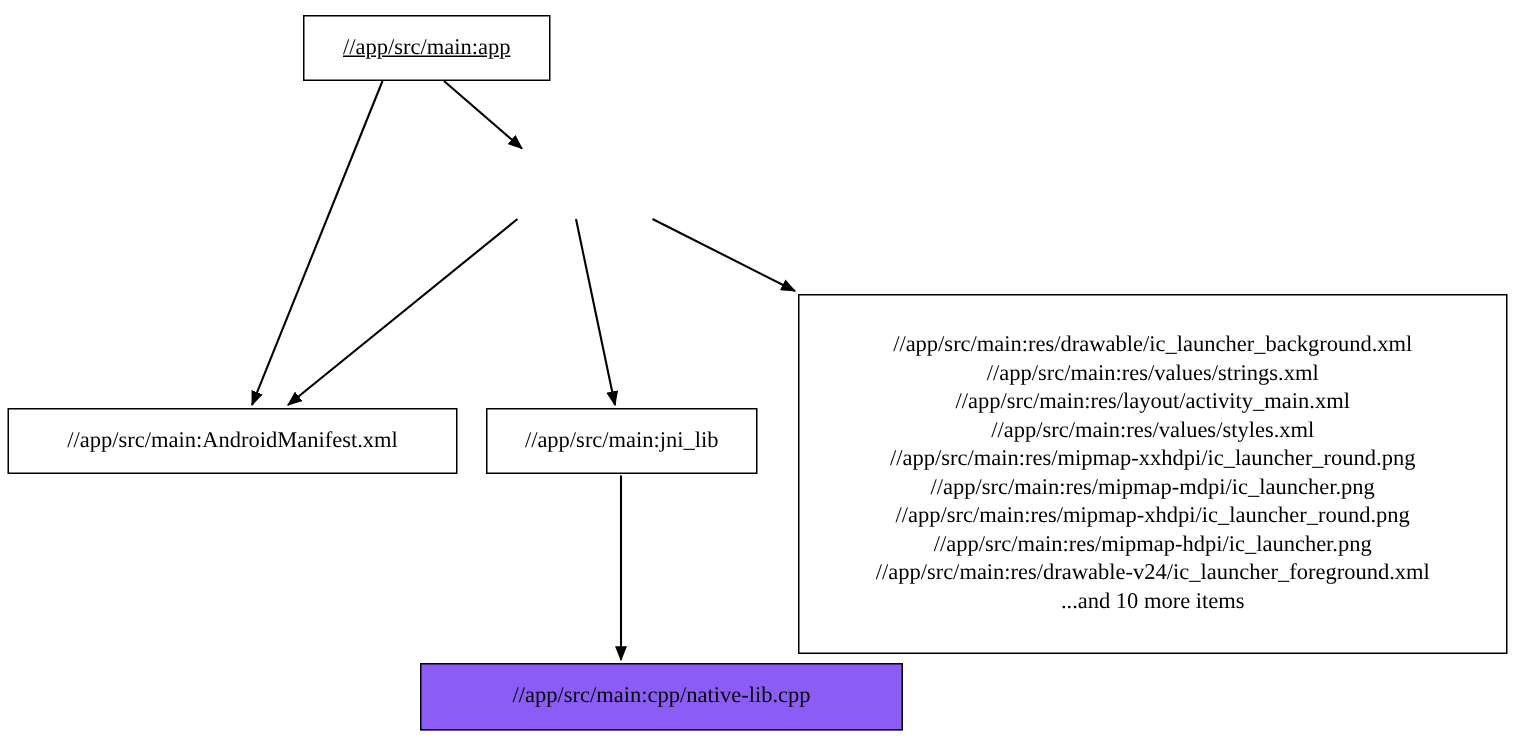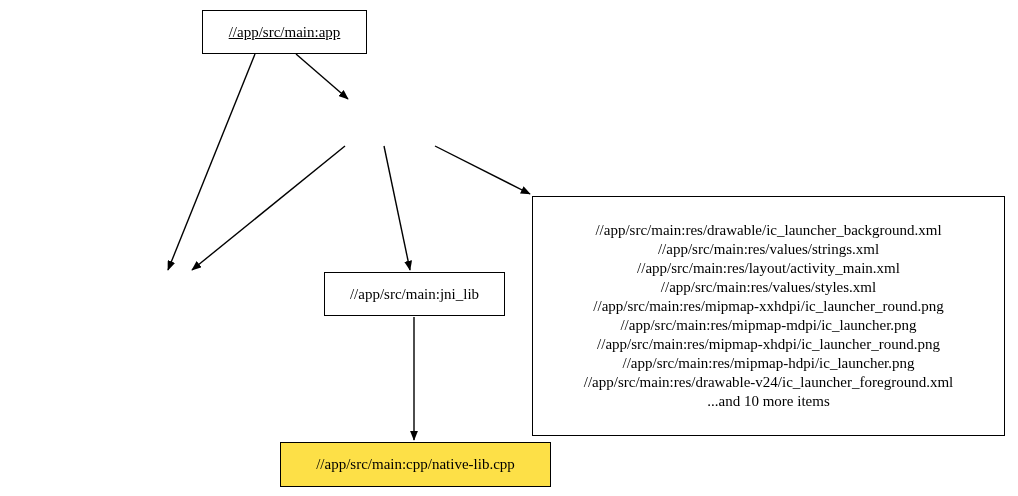--- a/index.html
+++ b/index.html
@@ -61,35 +61,38 @@
         <line x1="435" y1="146" x2="530" y2="194"></line>
         <line x1="414" y1="317" x2="414" y2="440"></line>
       </g>
   </svg>
 
   <div class="graph-node" style="left: 202px; top: 10px; width: 165px; height: 44px; border-color: rgb(0, 0, 0); background: rgb(255, 255, 255); text-decoration: underline;">
     <span class="node-label">//app/src/main:app</span>
   </div>
 
 
+  <div class="graph-node" style="left: 5px; top: 272px; width: 300px; height: 44px; border-color: rgb(0, 0, 0); background: rgb(255, 255, 255);">
+    <span class="node-label">//app/src/main:AndroidManifest.xml</span>
+  </div>
 
   <div class="graph-node" style="left: 324px; top: 272px; width: 181px; height: 44px; border-color: rgb(0, 0, 0); background: rgb(255, 255, 255);">
     <span class="node-label">//app/src/main:jni_lib</span>
   </div>
 
   <div class="graph-node" style="left: 532px; top: 196px; width: 473px; height: 240px; border-color: rgb(0, 0, 0); background: rgb(255, 255, 255);">
     <span class="node-label">//app/src/main:res/drawable/ic_launcher_background.xml
 //app/src/main:res/values/strings.xml
 //app/src/main:res/layout/activity_main.xml
 //app/src/main:res/values/styles.xml
 //app/src/main:res/mipmap-xxhdpi/ic_launcher_round.png
 //app/src/main:res/mipmap-mdpi/ic_launcher.png
 //app/src/main:res/mipmap-xhdpi/ic_launcher_round.png
 //app/src/main:res/mipmap-hdpi/ic_launcher.png
 //app/src/main:res/drawable-v24/ic_launcher_foreground.xml
 ...and 10 more items</span>
   </div>
 
-  <div class="graph-node" style="left: 280px; top: 442px; width: 271px; height: 45px; border-color: rgb(0, 0, 0); background: #fde047; text-align: right;">
+  <div class="graph-node" style="left: 280px; top: 442px; width: 322px; height: 45px; border-color: rgb(0, 0, 0); background: #8b5cf6; text-align: right;">
     <span class="node-label">//app/src/main:cpp/native-lib.cpp</span>
   </div>
 
 </div>
 
 </body></html>

